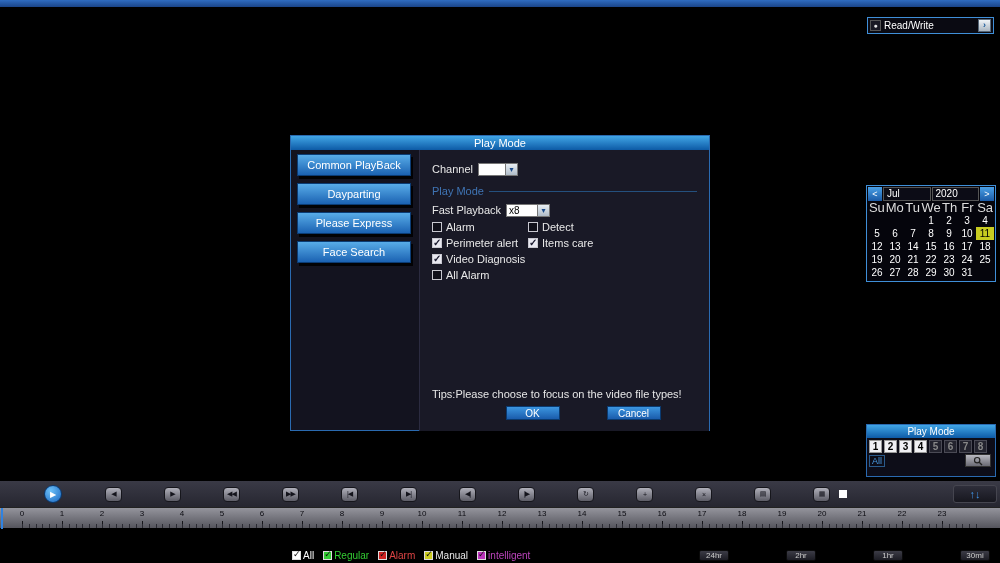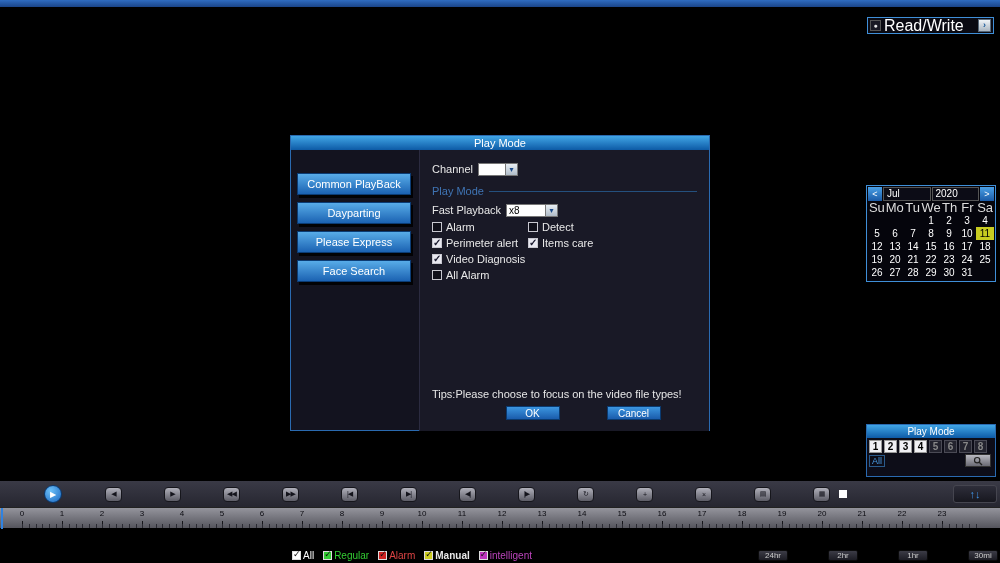--- a/index.html
+++ b/index.html
@@ -17,21 +17,21 @@
 
   
   .video-area { position:absolute; left:0; top:7px; width:1000px; height:474px; background:#000; }
 
   
   .readwrite { position:absolute; left:867px; top:17px; width:127px; height:17px;
     background:#0a0a12; border:1px solid #3f8fd8; display:flex; align-items:center;
     padding:0 2px; gap:3px; z-index:5; }
   .rw-dot { width:11px; height:11px; background:#1a1a24; border:1px solid #555;
     color:#e8e8e8; font-size:7px; line-height:9px; text-align:center; }
-  .rw-label { color:#fff; font-size:16px; flex:1; }
+  .rw-label { color:#fff; font-size:10px; flex:1; }
   .rw-arrow { width:13px; height:13px; background:linear-gradient(#f0f4f8,#aab6c2);
     border:1px solid #567; color:#1a5a9a; font-size:9px; line-height:11px;
     text-align:center; font-weight:bold; }
 
   
   .calendar { position:absolute; left:866px; top:185px; width:130px; height:97px;
     background:#05050c; border:1px solid #3f8fd8; padding:1px; z-index:5; }
   .cal-head { display:flex; gap:1px; height:14px; margin-bottom:1px; }
   .cal-nav { width:14px; background:linear-gradient(#4aa0e6,#1a5aa6); color:#fff;
     font-size:9px; text-align:center; line-height:14px; }
@@ -43,31 +43,31 @@
   .cal-days .cal-day:first-of-type { grid-column-start:4; }
   .cal-day { color:#fff; font-size:10px; text-align:center; height:13px; line-height:13px; }
   .cal-day.sel { background:#c8cc20; color:#000; }
 
   
   .dialog { position:absolute; left:290px; top:135px; width:420px; height:296px;
     border:1px solid #2a6ab0; background:#13131f; z-index:10; }
   .dlg-title { height:14px; background:linear-gradient(#41a6e6,#0d5aa6); color:#fff;
     font-size:11px; text-align:center; line-height:14px; }
   .dlg-body { display:flex; height:281px; }
-  .dlg-side { width:128px; padding-top:23px; }
+  .dlg-side { width:128px; padding-top:4px; }
   .side-btn { display:block; width:114px; height:22px; margin:0 0 7px 6px;
     background:linear-gradient(#58ace8,#1b62b2); border:1px solid #0b3c74;
     box-shadow:2px 3px 0 rgba(0,0,0,0.85); color:#fff; font-size:11px; padding:0; }
   .dlg-content { flex:1; display:flex; flex-direction:column;
     padding:12px 12px 0 12px; background:#191926; border-left:1px solid #2b2b40; }
   .row { display:flex; align-items:center; height:14px; }
   .lbl { color:#e8e8e8; font-size:11px; margin-right:5px; }
   .dd { display:inline-flex; background:#fff; border:1px solid #777; height:13px; }
   .dd-val { width:26px; font-size:10px; color:#000; padding:0 2px; line-height:12px; }
-  .fp-row .dd-val { width:38px; }
+  .fp-row .dd-val { width:30px; }
   .dd-arrow { width:12px; background:linear-gradient(#e8eef4,#b0bcc8);
     border-left:1px solid #777; color:#1a4a8a; font-size:8px; line-height:12px; text-align:center; }
   .section { display:flex; align-items:center; margin:9px 0 6px 0;
     color:#3f74b4; font-size:11px; }
   .section::after { content:""; flex:1; border-top:1px solid #24507e; margin-left:5px; }
   .ft-grid { display:grid; grid-template-columns:96px 1fr; row-gap:3px; margin-top:3px; }
   .ft-grid .ft-item:nth-of-type(5), .ft-grid .ft-item:nth-of-type(6) { grid-column:1; }
   .ft-item { display:flex; align-items:center; height:13px; }
   .cb { width:10px; height:10px; border:1px solid #c8c8d0; background:#10101a;
     display:inline-block; margin-right:4px; position:relative; }
@@ -131,21 +131,21 @@
 
   
   .legend { position:absolute; left:292px; top:549px; display:flex; align-items:center;
     gap:9px; height:12px; }
   .lg-item { display:flex; align-items:center; gap:2px; }
   .lg-box { width:9px; height:9px; border:1px solid #ddd; position:relative; }
   .lg-box::after { content:"✓"; position:absolute; left:0; top:-3px; font-size:9px; color:#111; }
   .lg-label { font-size:10px; }
 
   
-  .scalebar { position:absolute; right:2px; top:550px; display:flex; gap:3px; }
+  .scalebar { position:absolute; right:10px; top:550px; display:flex; gap:20px; }
   .scale-btn { width:30px; height:11px; background:linear-gradient(#3c3c46,#1c1c24);
     border:1px solid #0a0a0a; border-radius:2px; color:#ccc; font-size:8px;
     line-height:8px; text-align:center; padding:0; }
 </style>
 </head>
 <body>
 
 <div class="screen">
 
   <div class="top-strip"></div>
@@ -419,21 +419,21 @@
         <span class="lg-label" style="color: rgb(51, 204, 51);">Regular</span>
       </span>
 
       <span class="lg-item">
         <span class="lg-box" style="background: rgb(204, 34, 34);"></span>
         <span class="lg-label" style="color: rgb(221, 68, 68);">Alarm</span>
       </span>
 
       <span class="lg-item">
         <span class="lg-box" style="background: rgb(204, 204, 34);"></span>
-        <span class="lg-label" style="color: rgb(232, 232, 232); font-weight: bold;">Manual</span>
+        <span class="lg-label" style="color: rgb(232, 232, 232);">Manual</span>
       </span>
 
       <span class="lg-item">
         <span class="lg-box" style="background: rgb(187, 51, 187);"></span>
         <span class="lg-label" style="color: rgb(187, 68, 187);">intelligent</span>
       </span>
     </div>
 
   <div class="scalebar">
 

